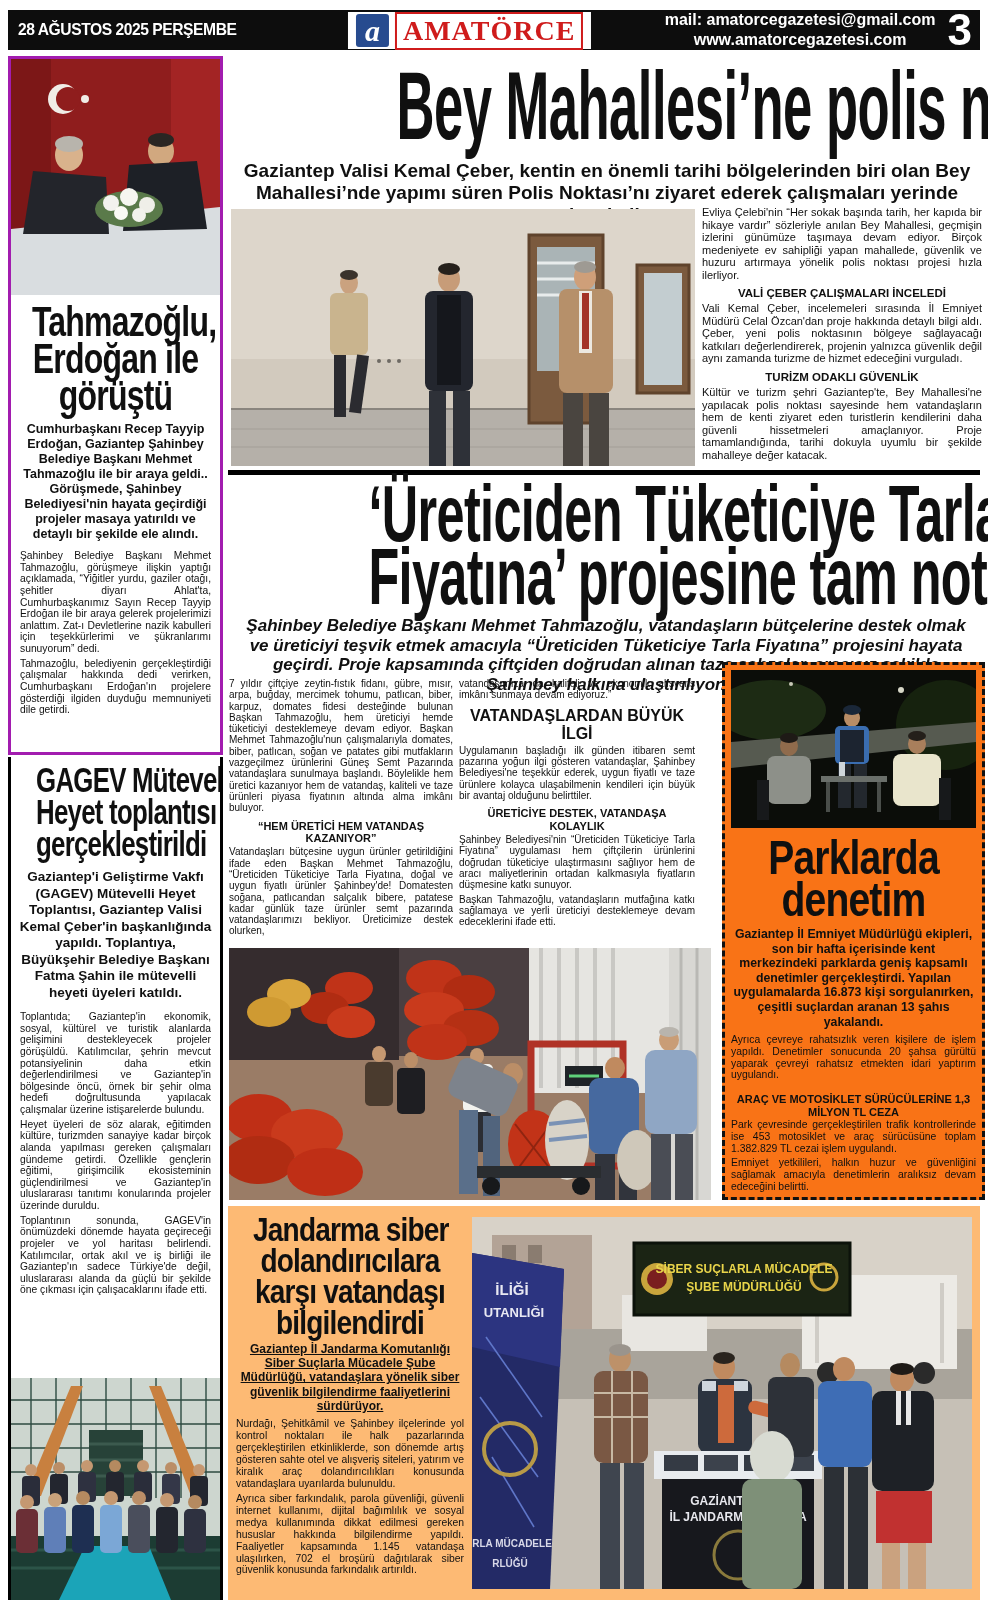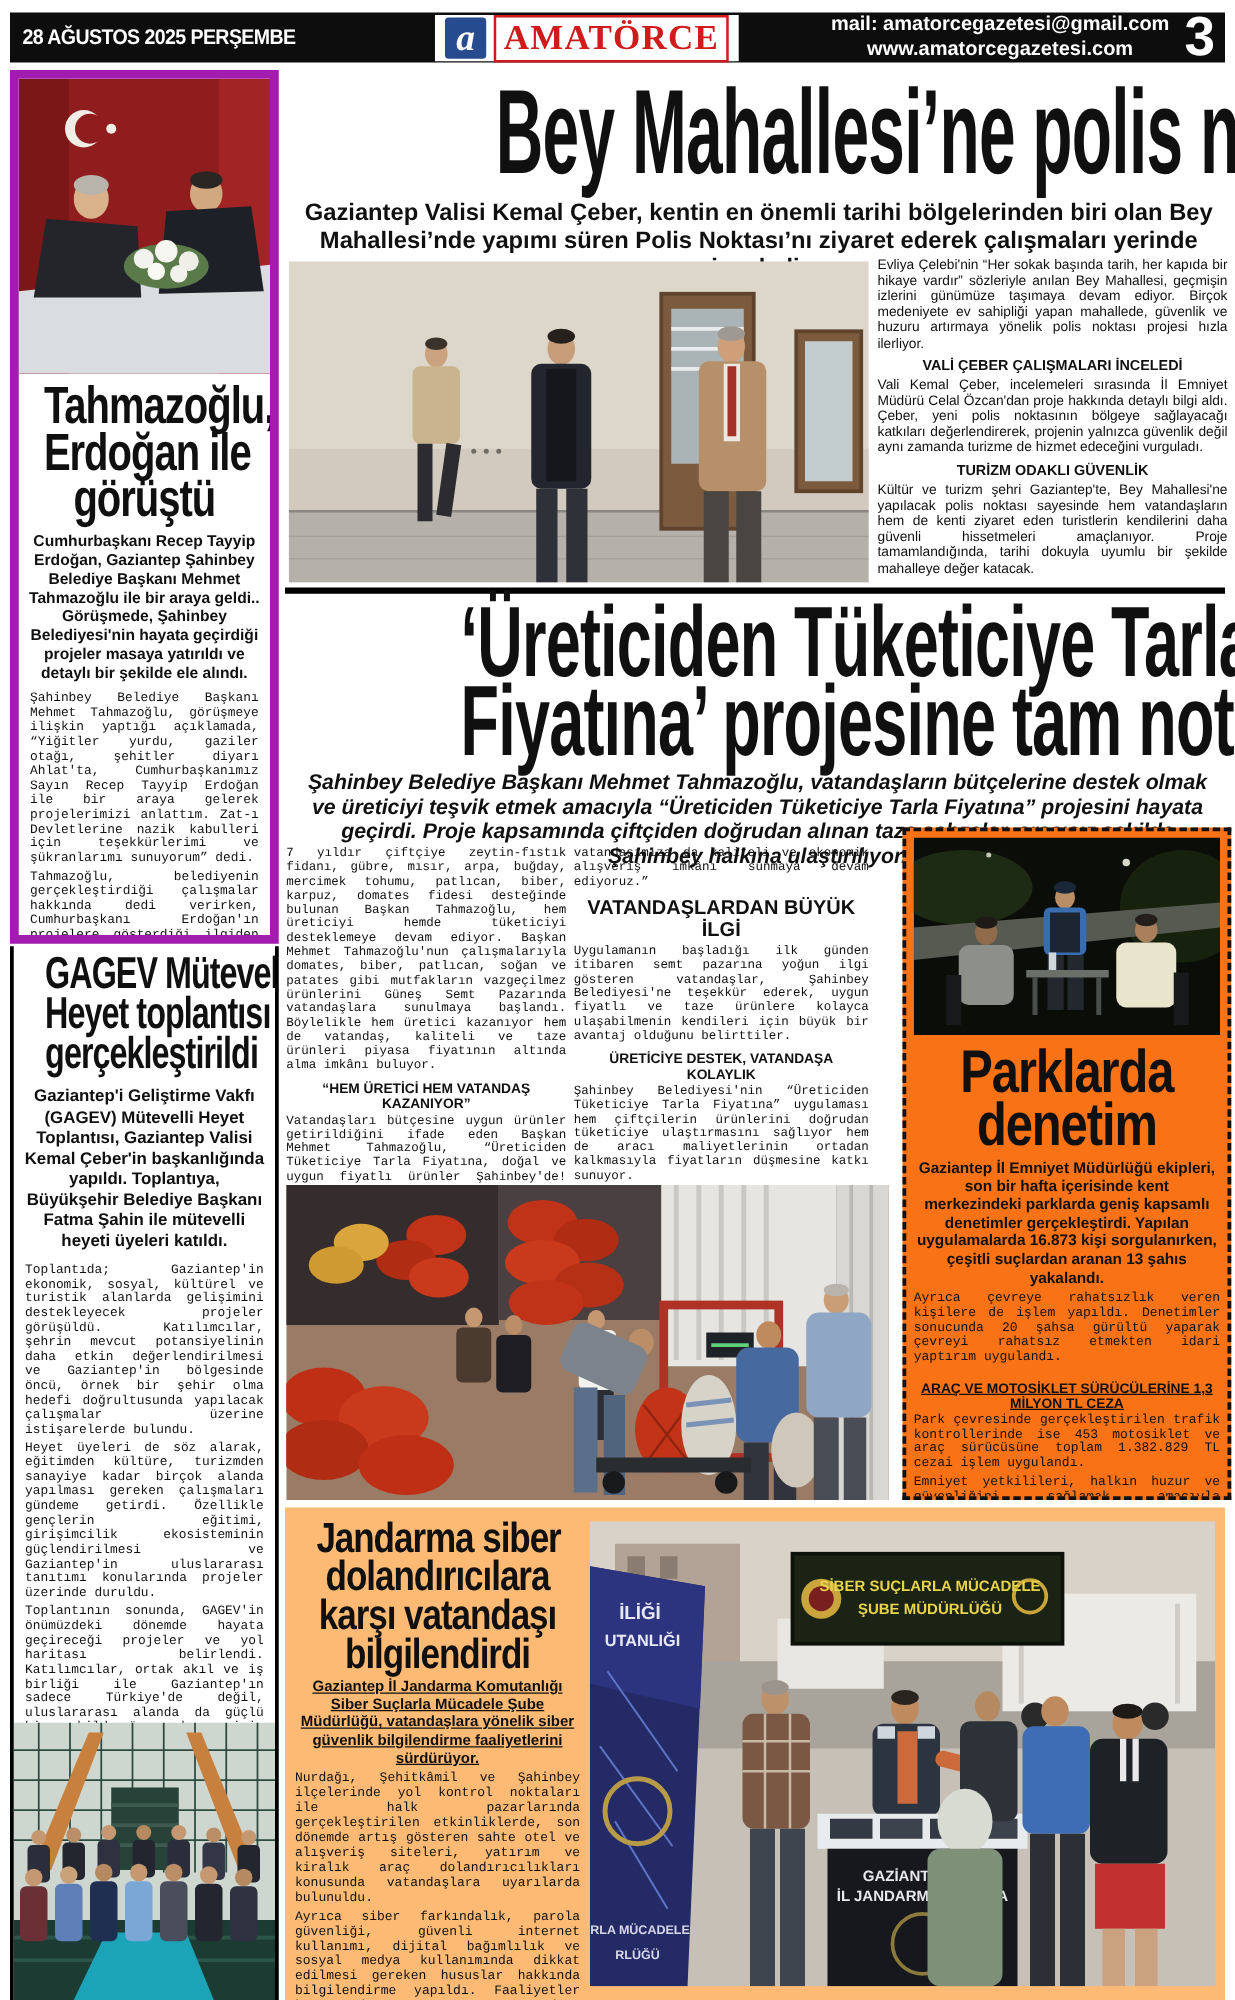--- a/index.html
+++ b/index.html
@@ -20,26 +20,26 @@
   #hl1 .ln{font-size:94px;line-height:96px;transform:scale(0.56,1.02);}
   #hl2 .ln{font-size:80px;line-height:63px;transform:scale(0.63,1);}
   #t1 .ln{font-size:40px;line-height:37px;transform:scale(0.8,1.05);}
   #gagevT .ln{font-size:34px;line-height:32px;transform:scale(0.76,1.05);}
   #parkT .ln{font-size:46px;line-height:42px;transform:scale(0.85,1.05);}
   #janT .ln{font-size:33px;line-height:31px;transform:scale(0.85,1.02);}
   
   .subhead1{font-size:19px;font-weight:bold;line-height:22px;text-align:center;}
   .subhead2{font-size:17px;font-weight:bold;font-style:italic;line-height:19.5px;text-align:center;}
   .bt{font-size:10px;line-height:1.13;text-align:justify;}
-  .bt p{margin:0 0 3px;font-family:Liberation Mono, monospace;}
+  .bt p{margin:0 0 3px;}
   .bt11{font-size:11px;line-height:1.14;text-align:justify;}
   .bt11 p{margin:0 0 4px;}
   .chead{font-weight:bold;text-align:center;margin:6px 0 2px;}
   .intro{font-weight:bold;text-align:center;}
-  .box1{border:7px solid #a21caf;background:#fff;overflow:hidden;}
+  .box1{border:3px solid #a21caf;background:#fff;overflow:hidden;}
   .dashedbox{border:3px dashed #111;background:#f97316;overflow:hidden;padding:5px 6px;}
   .yellow{background:#fdba74;overflow:hidden;}
   .rule{background:#000;}
   svg{display:block;}
 </style>
 </head>
 <body>
 
 <div class="page">
 
@@ -209,21 +209,21 @@
         <rect x="208" y="108" width="12" height="42" fill="#17191b"></rect>
       </g>
     </svg>
     <div id="parkT" class="hl" style="margin-top:8px;">
       <span class="ln">Parklarda</span>
       <span class="ln">denetim</span>
     </div>
     <div class="intro" style="font-size:12.3px;line-height:14.6px;margin:7px 2px 5px;">Gaziantep İl Emniyet Müdürlüğü ekipleri, son bir hafta içerisinde kent merkezindeki parklarda geniş kapsamlı denetimler gerçekleştirdi. Yapılan uygulamalarda 16.873 kişi sorgulanırken, çeşitli suçlardan aranan 13 şahıs yakalandı.</div>
     <div class="bt" style="font-size:10.4px;">
       <p>Ayrıca çevreye rahatsızlık veren kişilere de işlem yapıldı. Denetimler sonucunda 20 şahsa gürültü yaparak çevreyi rahatsız etmekten idari yaptırım uygulandı.</p>
-      <div class="chead" style="font-size:11px;margin:12px 0 1px;text-decoration:underline;">ARAÇ VE MOTOSİKLET SÜRÜCÜLERİNE 1,3 MİLYON TL CEZA</div>
+      <div class="chead" style="font-size:11px;margin:12px 0 1px;">ARAÇ VE MOTOSİKLET SÜRÜCÜLERİNE 1,3 MİLYON TL CEZA</div>
       <p>Park çevresinde gerçekleştirilen trafik kontrollerinde ise 453 motosiklet ve araç sürücüsüne toplam 1.382.829 TL cezai işlem uygulandı.</p>
       <p>Emniyet yetkilileri, halkın huzur ve güvenliğini sağlamak amacıyla denetimlerin aralıksız devam edeceğini belirtti.</p>
     </div>
   </div>
 
   <div class="abs" style="left:229px;top:948px;width:482px;height:252px;">
     <svg width="482" height="252" viewBox="0 0 482 252" preserveAspectRatio="none">
       <rect width="482" height="252" fill="#9a7c66"></rect>
       <rect x="0" y="0" width="170" height="112" fill="#352c2e"></rect>
       <rect x="170" y="0" width="130" height="108" fill="#4a3f41"></rect>

